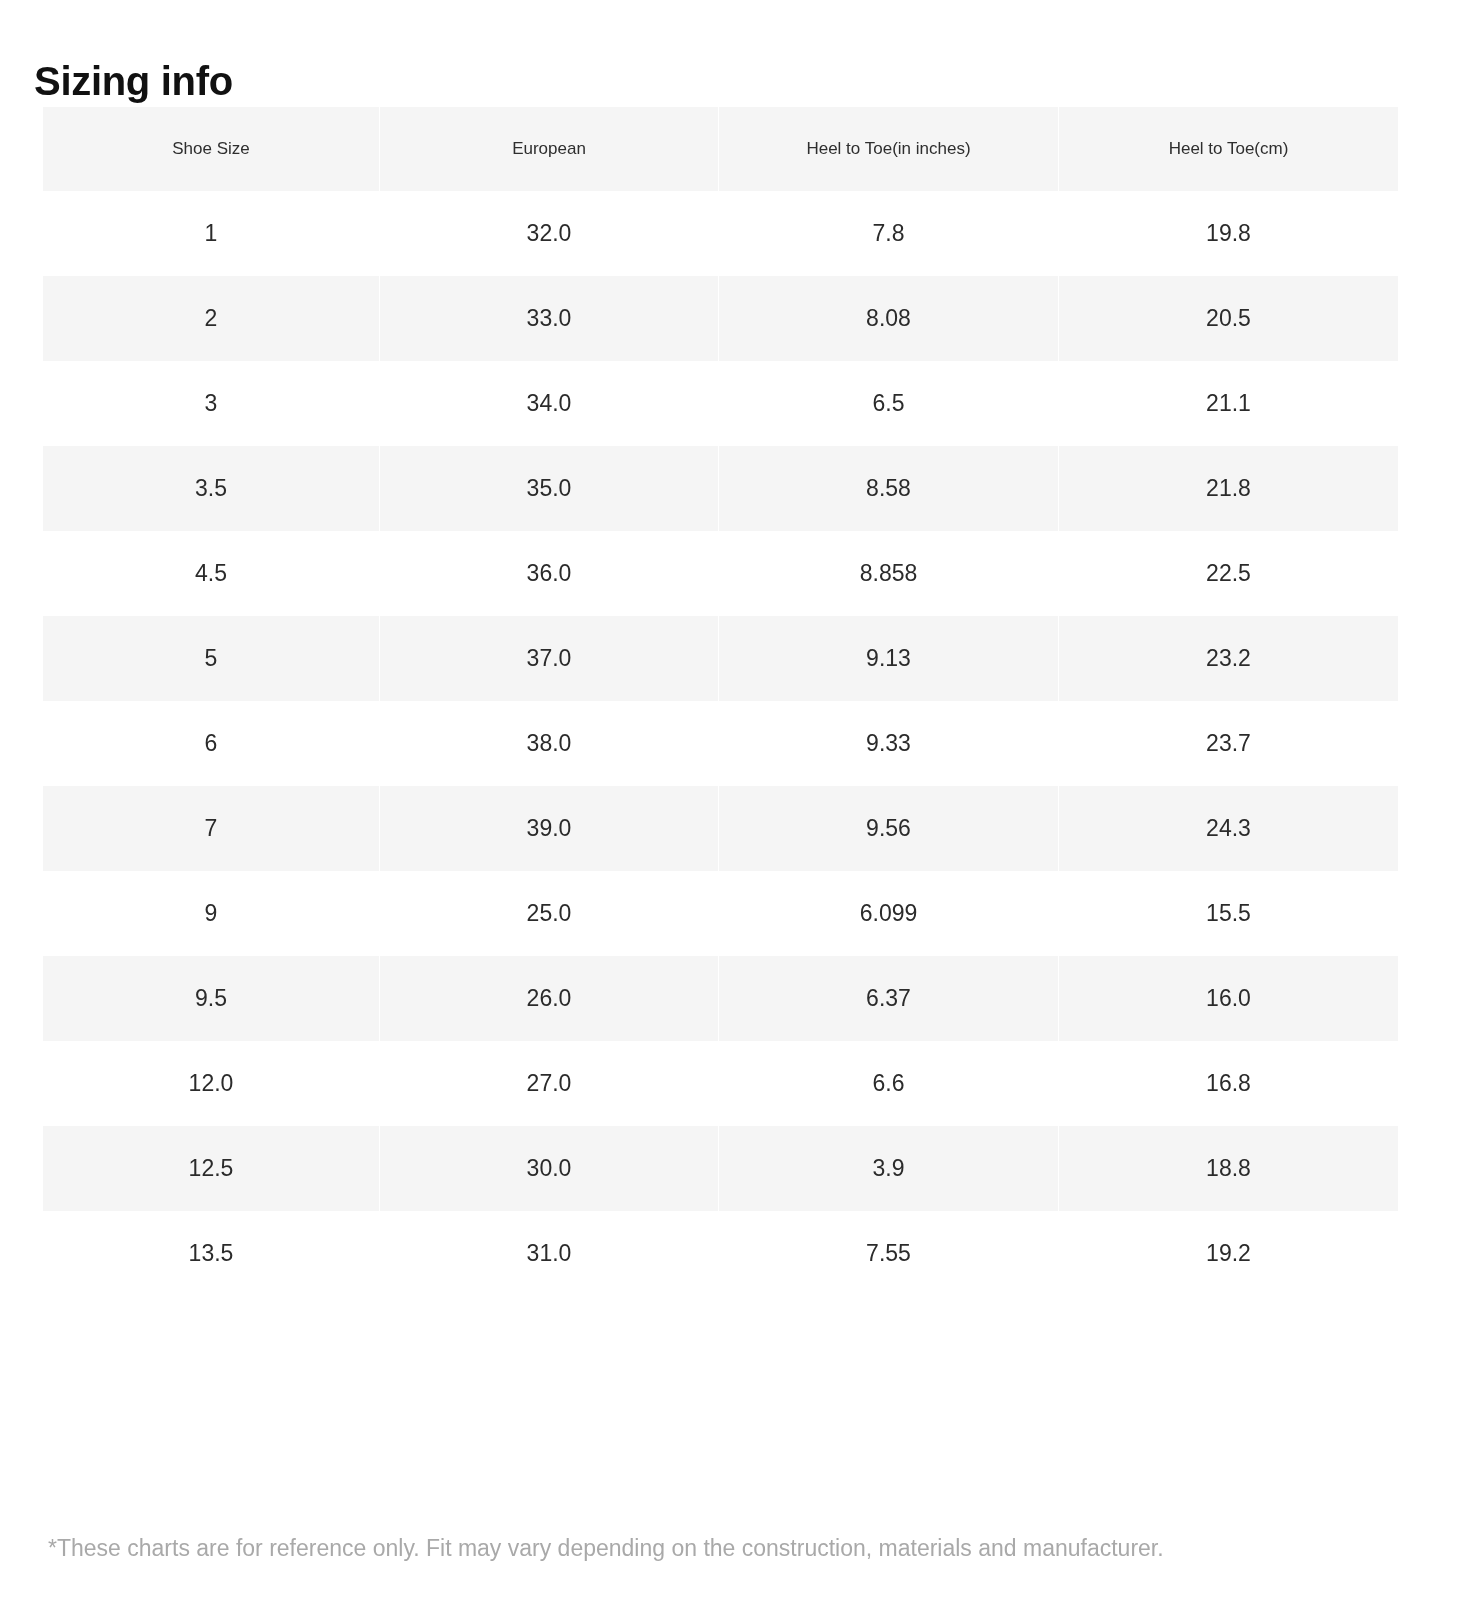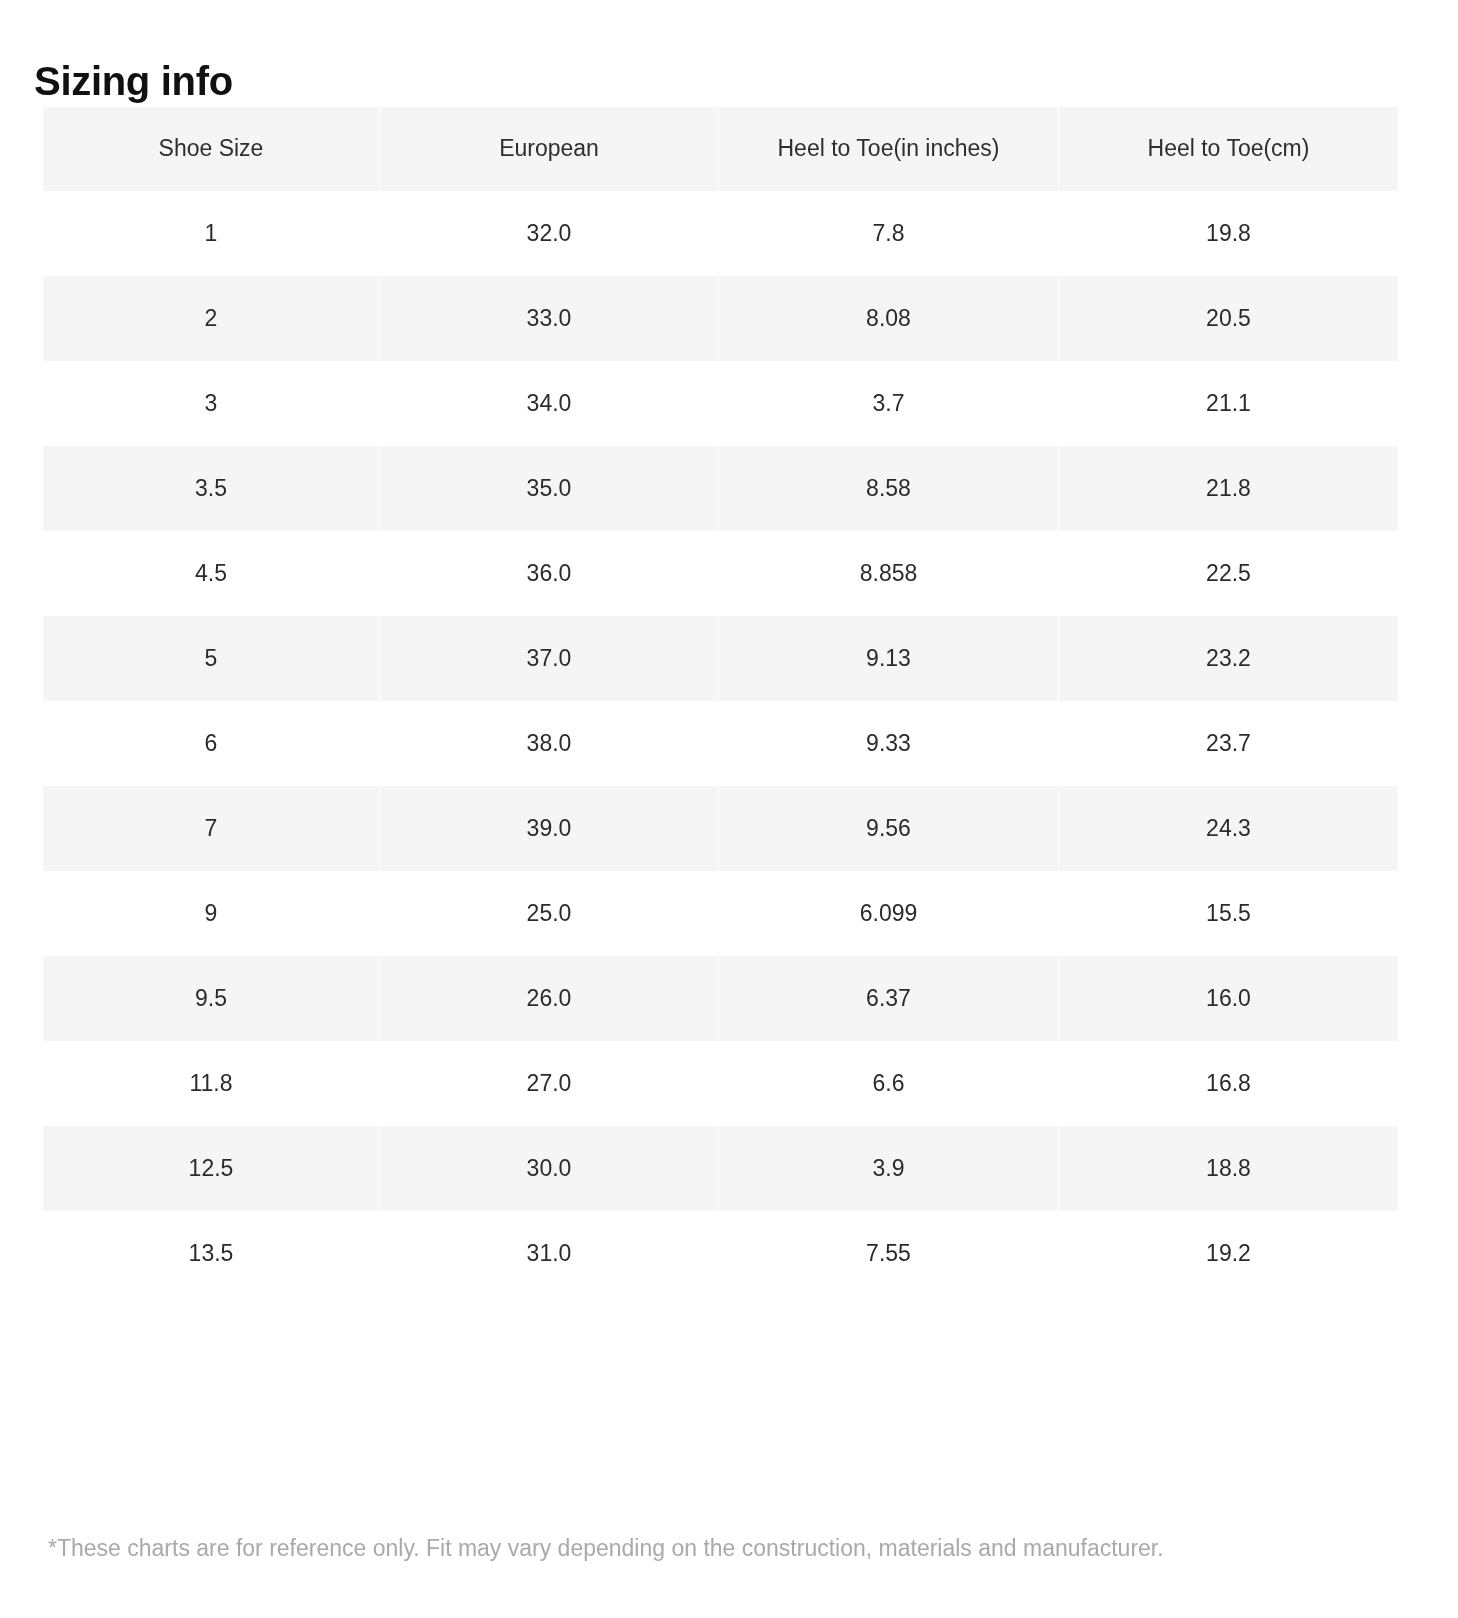--- a/index.html
+++ b/index.html
@@ -61,21 +61,21 @@
     font-size: 23px;
     font-weight: 400;
     line-height: 1.2;
     color: #2b2b2b;
     border: 0;
   }
 
   .size-table thead th {
     background: #f5f5f5;
     height: 84px;
-    font-size: 23px;
+    font-size: 17px;
     font-weight: 400;
     color: #2e2e2e;
   }
 
   .size-table tbody tr.band td {
     background: #f5f5f5;
   }
   .size-table tbody tr.plain td {
     background: #ffffff;
   }
@@ -124,21 +124,21 @@
         </tr>
         <tr class="band">
           <td>2</td>
           <td>33.0</td>
           <td>8.08</td>
           <td>20.5</td>
         </tr>
         <tr class="plain">
           <td>3</td>
           <td>34.0</td>
-          <td>3.7</td>
+          <td>6.5</td>
           <td>21.1</td>
         </tr>
         <tr class="band">
           <td>3.5</td>
           <td>35.0</td>
           <td>8.58</td>
           <td>21.8</td>
         </tr>
         <tr class="plain">
           <td>4.5</td>
@@ -170,21 +170,21 @@
           <td>6.099</td>
           <td>15.5</td>
         </tr>
         <tr class="band">
           <td>9.5</td>
           <td>26.0</td>
           <td>6.37</td>
           <td>16.0</td>
         </tr>
         <tr class="plain">
-          <td>11.8</td>
+          <td>12.0</td>
           <td>27.0</td>
           <td>6.6</td>
           <td>16.8</td>
         </tr>
         <tr class="band">
           <td>12.5</td>
           <td>30.0</td>
           <td>3.9</td>
           <td>18.8</td>
         </tr>

